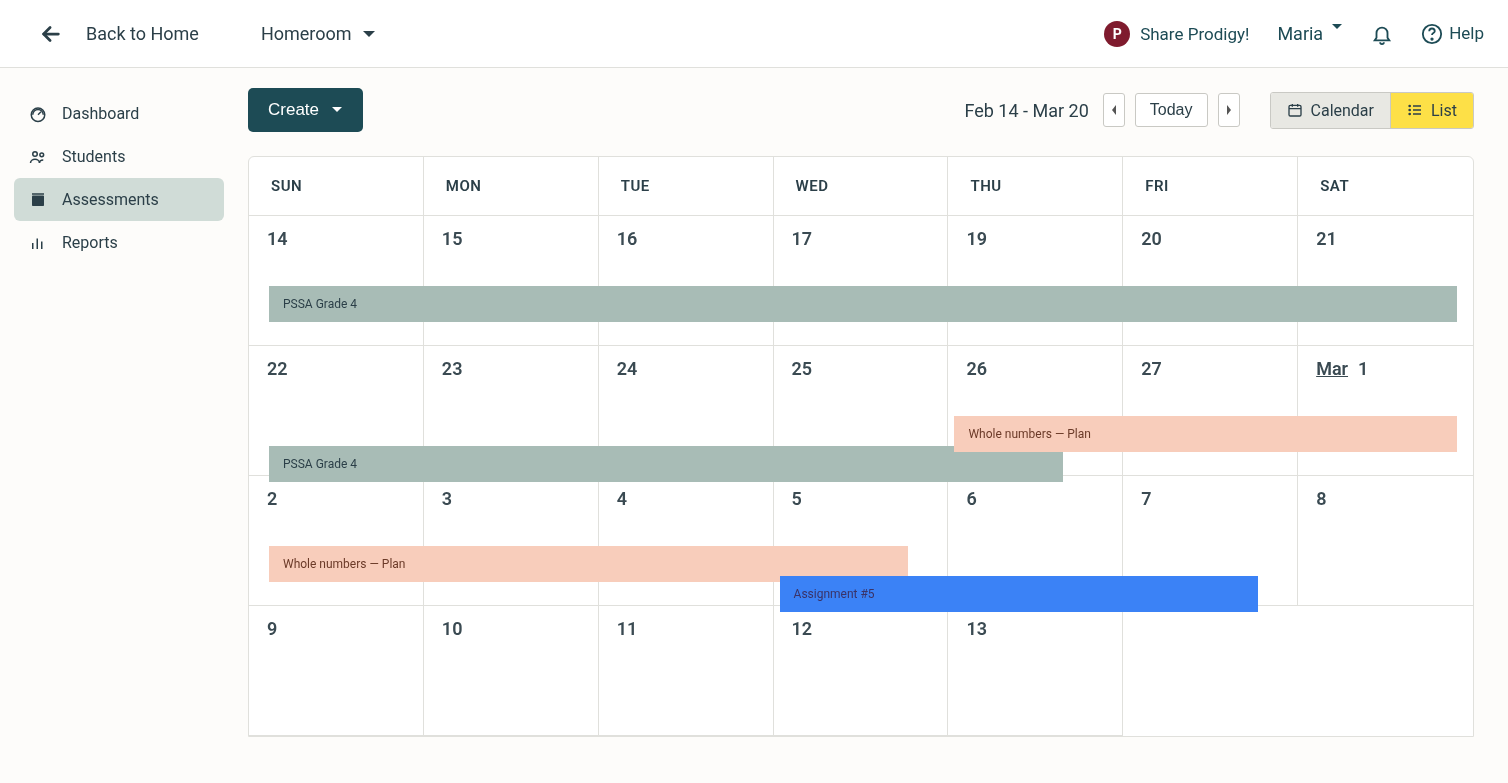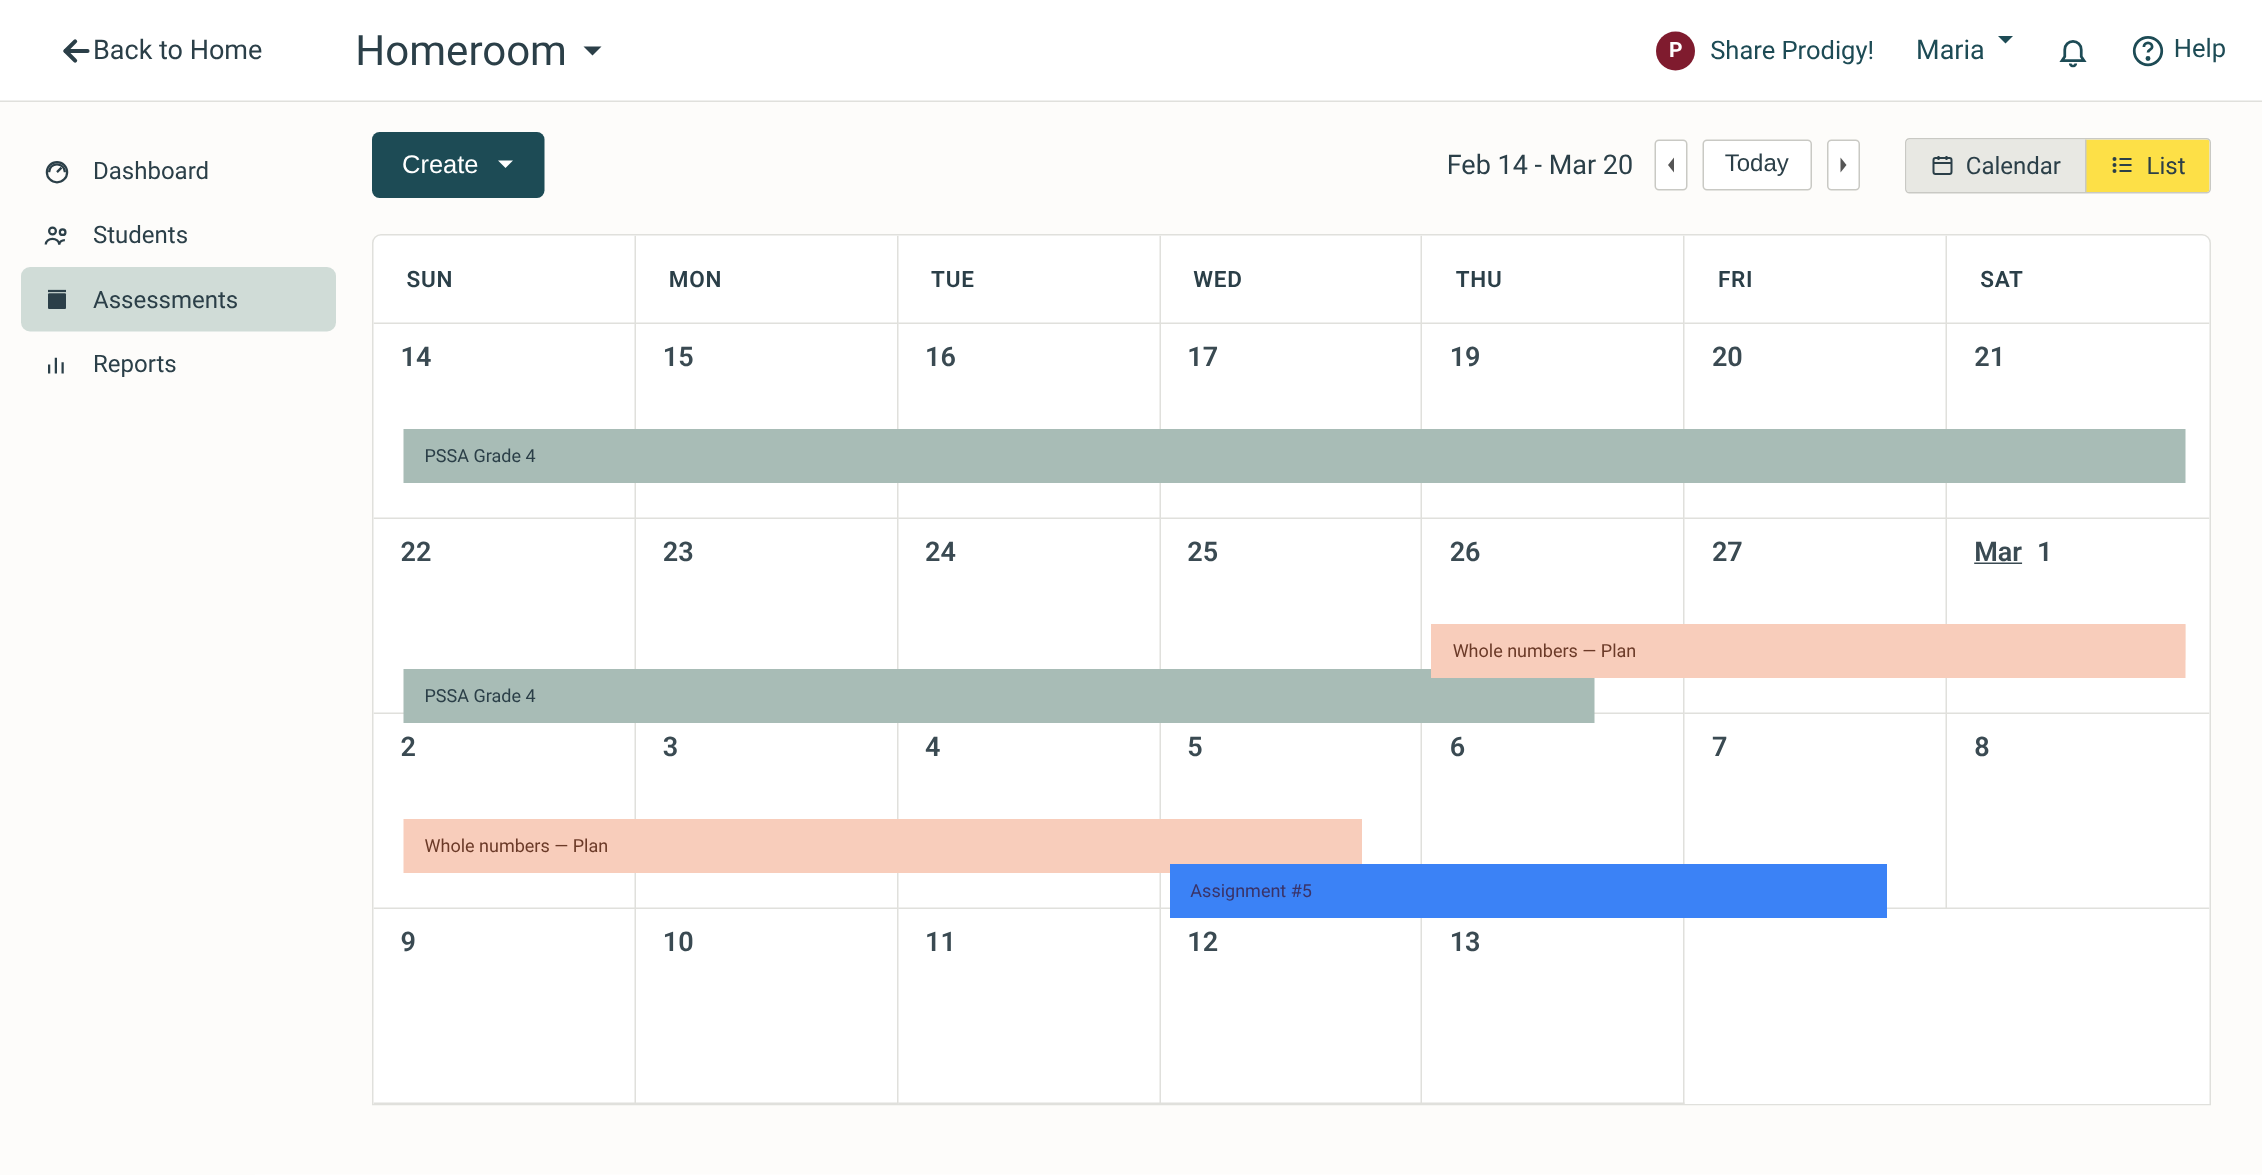--- a/index.html
+++ b/index.html
@@ -1,22 +1,22 @@
 <!DOCTYPE html>
 <html><head>
 <meta charset="utf-8">
 <style>
   * { box-sizing: border-box; margin: 0; padding: 0; }
   body { font-family: -apple-system, BlinkMacSystemFont, "Segoe UI", Roboto, "Helvetica Neue", Arial, sans-serif; color: #2b3a42; background: #fdfcfa; }
   
   
   .topbar { height: 68px; background: #fff; border-bottom: 1px solid #e0e0dc; display: flex; align-items: center; padding: 0 24px 0 40px; }
-  .back-area { display: flex; align-items: center; gap: 0; cursor: pointer; }
+  .back-area { display: flex; align-items: center; gap: 24px; cursor: pointer; }
   .back-text { font-size: 18px; color: #2b3f48; }
-  .class-select { margin-left: 62px; font-size: 28px; color: #2b3f48; display: flex; align-items: center; gap: 10px; cursor: pointer; font-weight: 400;}
+  .class-select { margin-left: 62px; font-size: 18px; color: #2b3f48; display: flex; align-items: center; gap: 10px; cursor: pointer; font-weight: 400;}
   .topbar-right { margin-left: auto; display: flex; align-items: center; gap: 28px; }
   .share { display: flex; align-items: center; gap: 10px; color: #1d4b55; cursor: pointer; font-size: 17px;}
   .p-badge { width: 26px; height: 26px; border-radius: 50%; background: #7f1b2e; color: #fff; display: flex; align-items: center; justify-content: center; font-weight: bold; font-size: 14px;}
   .user-menu { display: flex; gap: 8px; color: #1d4b55; cursor: pointer; font-size: 18px;}
   .icon-btn { color: #1d4b55; cursor: pointer; display:flex; gap:6px; font-size: 17px;}
   
   
   .main { display: flex; }
   .sidebar { width: 238px; padding: 24px 14px; }
   .side-item { display: flex; align-items: center; gap: 14px; padding: 12px 14px; border-radius: 6px; color: #2b3f48; cursor: pointer; font-size: 16px;}

